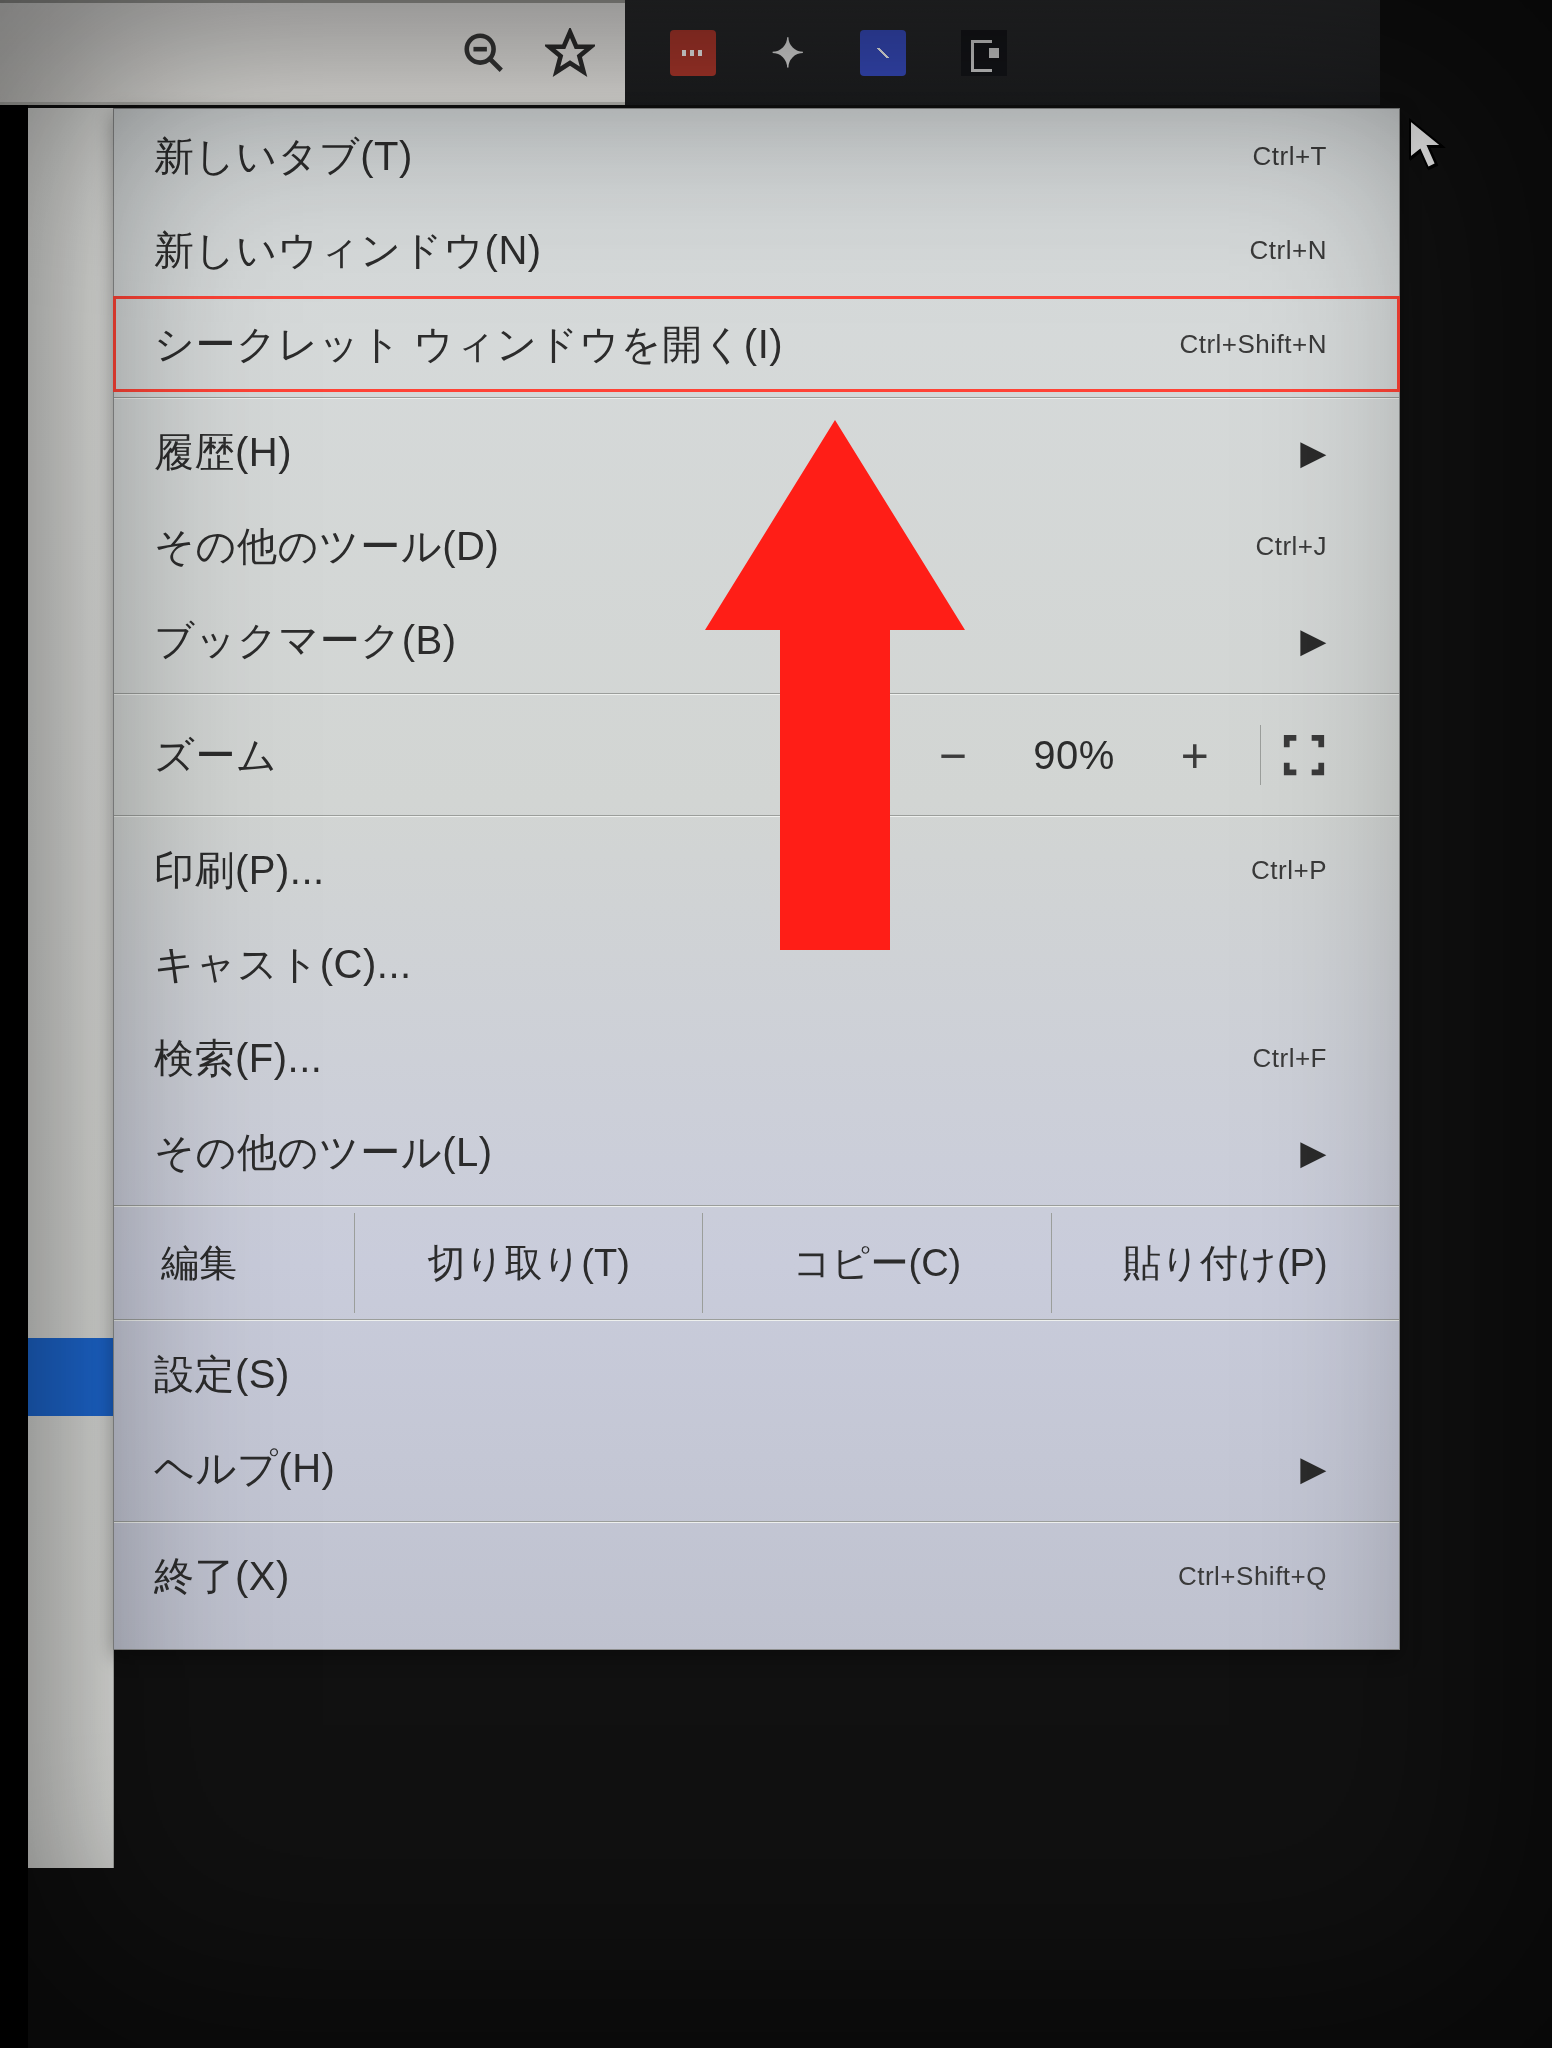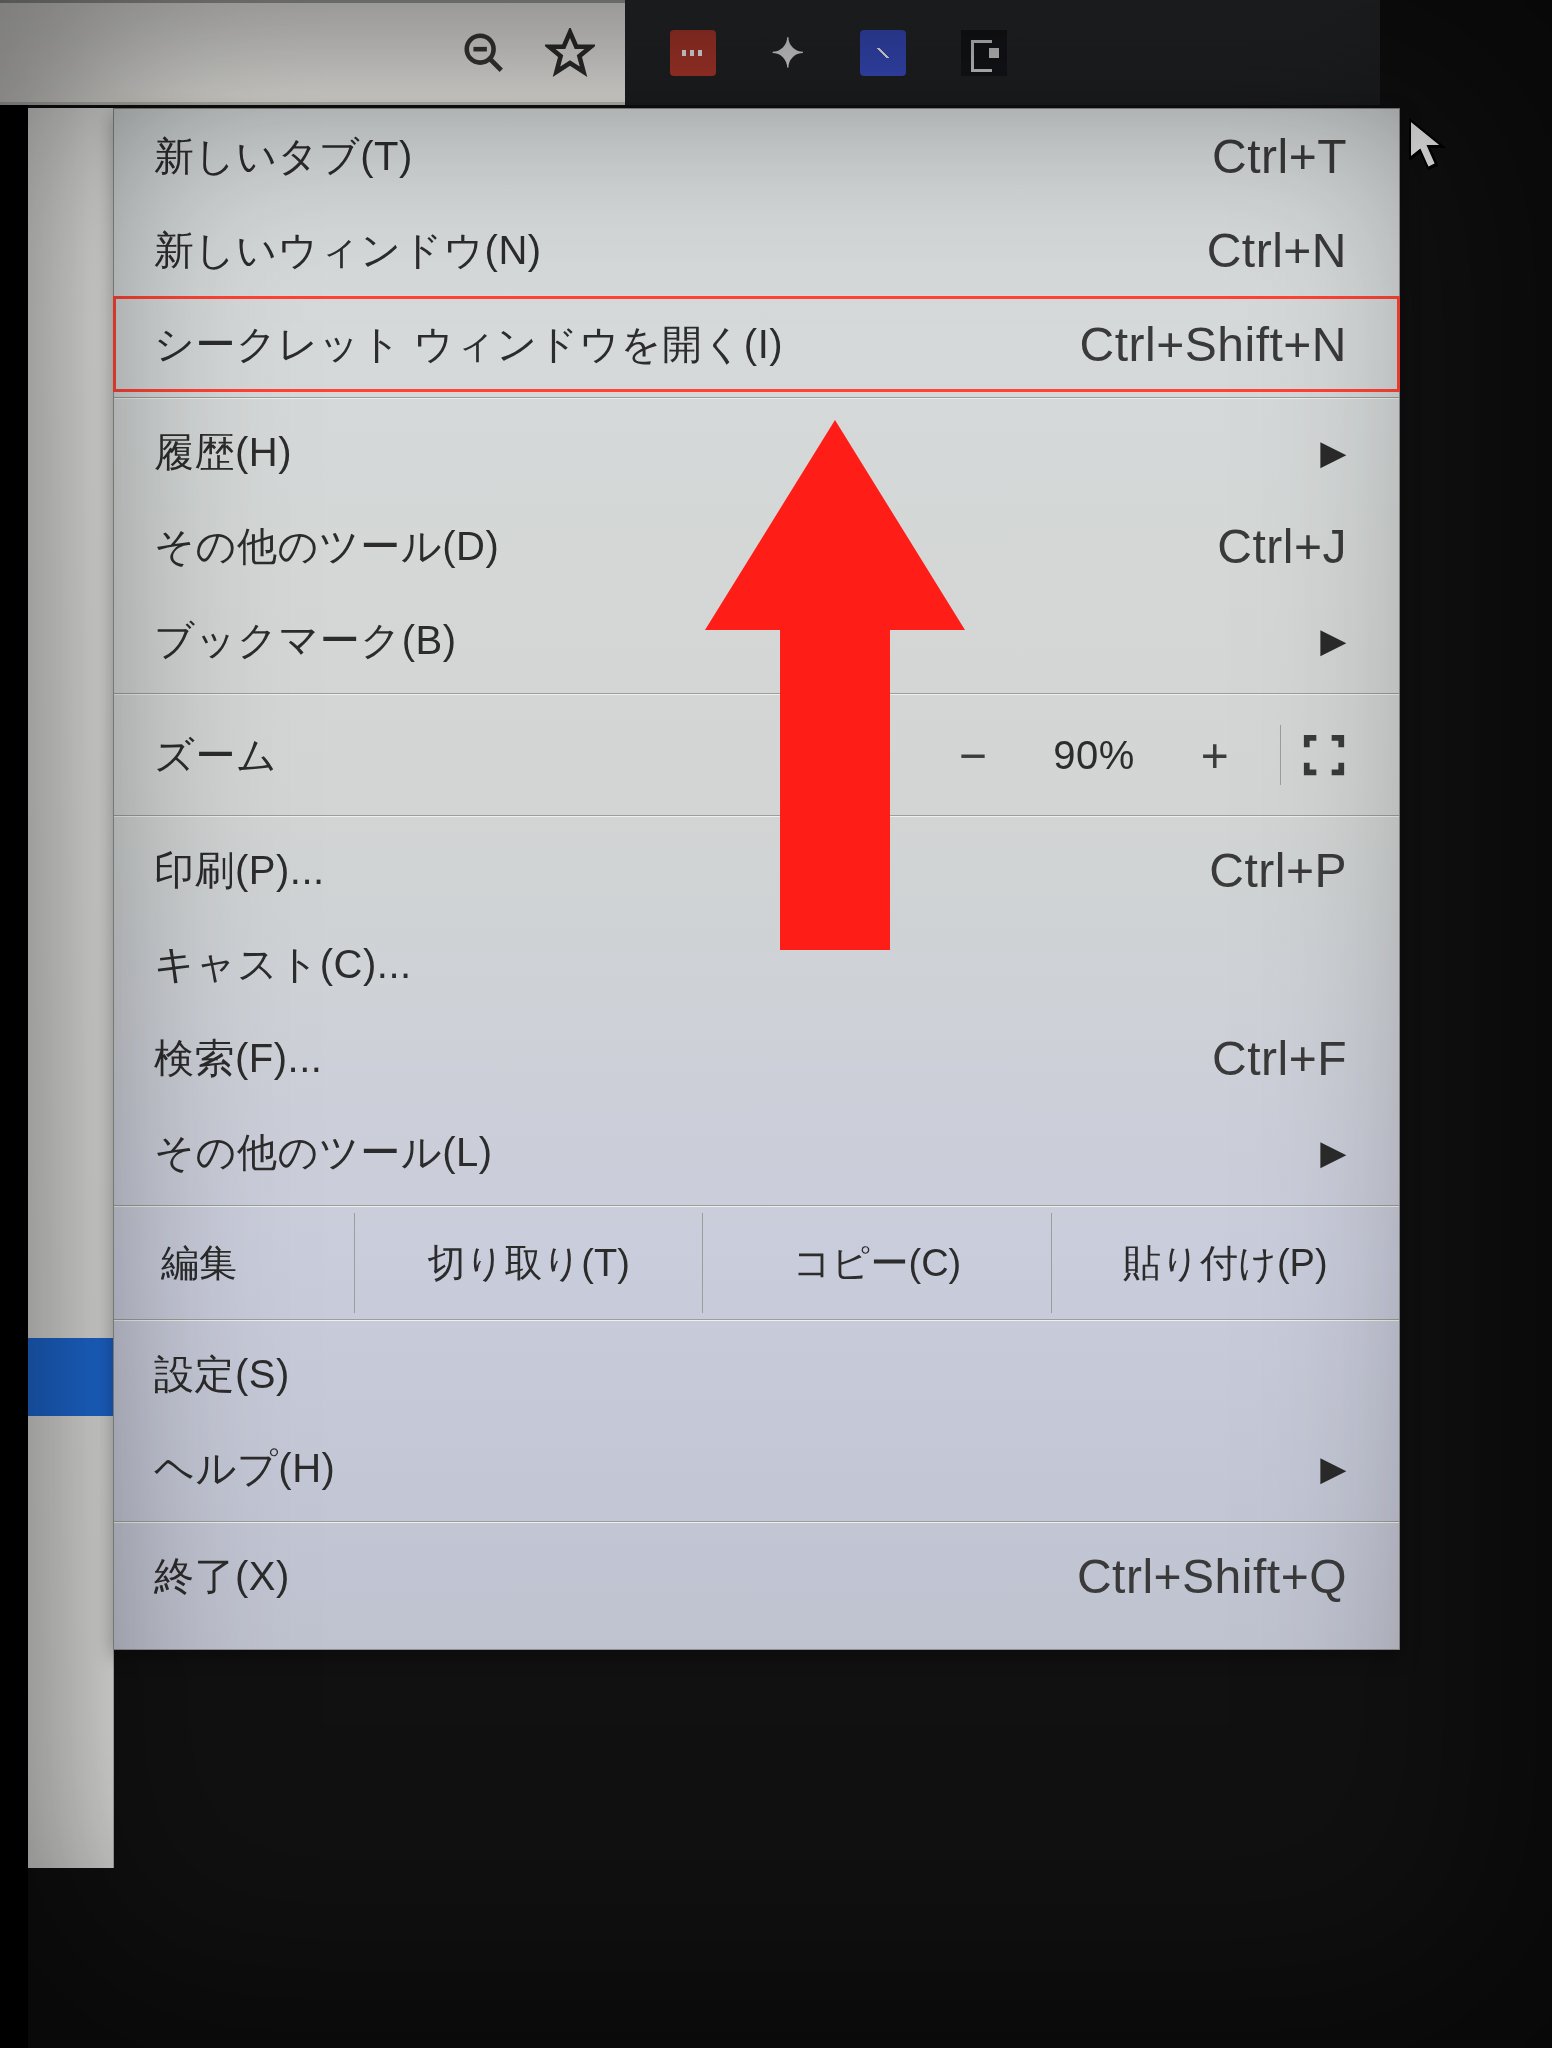--- a/index.html
+++ b/index.html
@@ -92,29 +92,29 @@
     width: 1285px;
     background: linear-gradient(180deg, #d7dbdc 0%, #d2d5d3 45%, #c9ccdb 75%, #bfc2cf 100%);
     border: 1px solid #8f9090;
     box-shadow: 0 6px 18px rgba(0,0,0,.35);
     color: #2c2c2c;
   }
 
   .menu-row {
     display: flex;
     align-items: center;
-    padding: 0 52px 0 40px;
+    padding: 0 72px 0 40px;
     height: 94px;
     font-size: 40px;
     letter-spacing: 0.5px;
     box-sizing: border-box;
   }
   .menu-row .label { flex: 0 0 auto; }
   .menu-row .spacer { flex: 1; }
-  .menu-row .shortcut { flex: 0 0 auto; font-size: 48px; color:#3a3a3a;}
+  .menu-row .shortcut { flex: 0 0 auto; font-size: 26px; color:#3a3a3a;}
   .menu-row .sub-arrow { font-size: 34px; color:#2b2b2b; }
 
   .highlighted {
     outline: 3px solid #ff4336;
     outline-offset: -2px;
     text-align: center;
   }
 
   .sep {
     height: 0;

